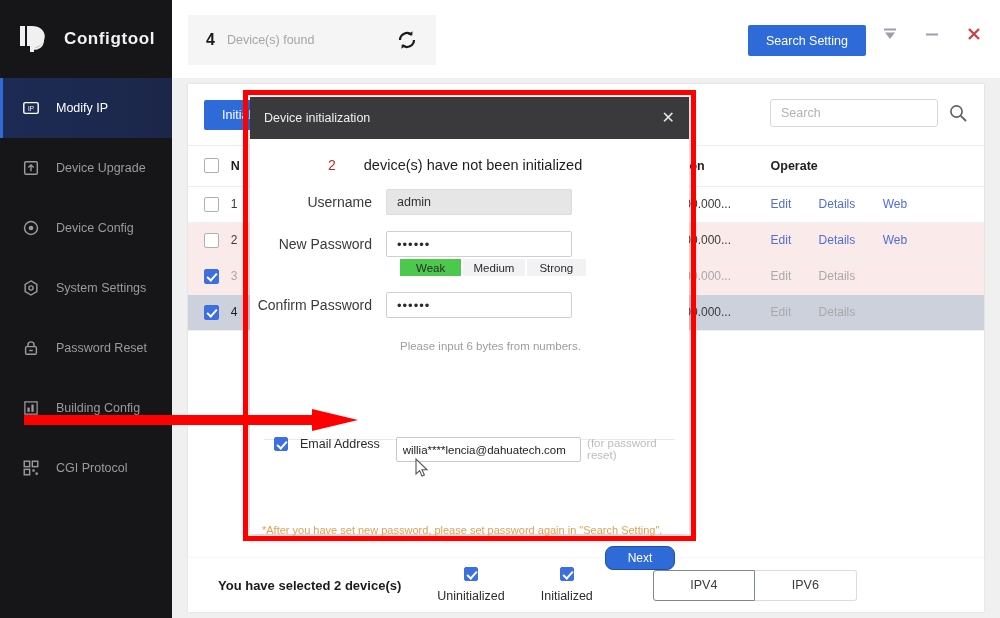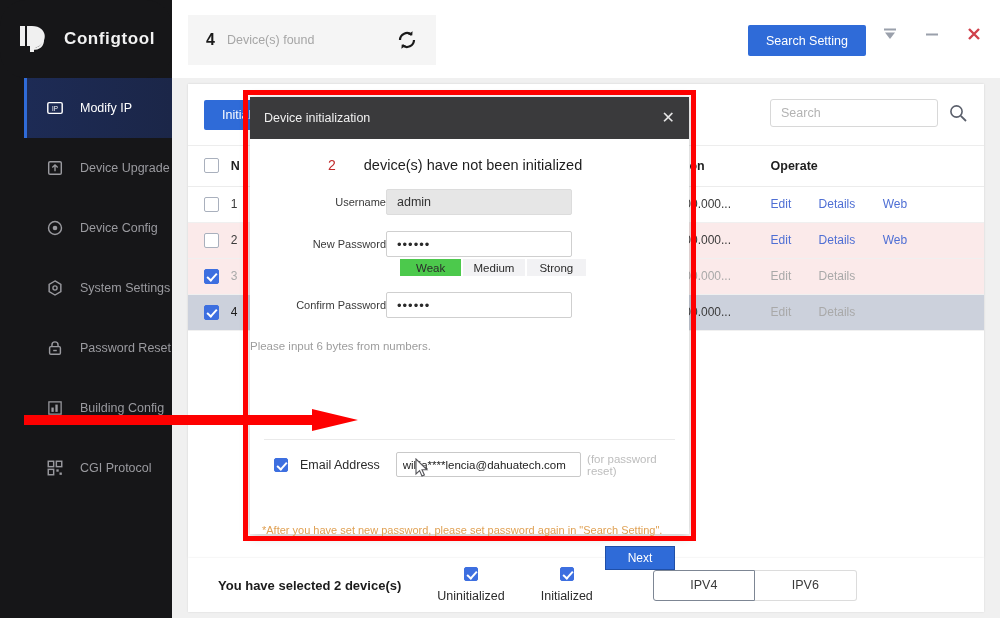--- a/index.html
+++ b/index.html
@@ -18,21 +18,21 @@
   }
   .brand {
     height:78px; display:flex; align-items:center; padding-left:18px; gap:12px;
     background:#161618;
     border-radius:26px;
   }
   .brand-logo { width:34px; height:32px; flex:none; }
   .brand-name {
     color:#f2f2f2; font-size:17px; letter-spacing:.6px; font-weight:600;
   }
-  .nav { padding-top:0;padding-left:24px; }
+  .nav { padding-top:0; }
   .nav-item {
     height:60px; display:flex; align-items:center; gap:16px; padding-left:22px;
     color:#9a9a9f; font-size:12.5px; cursor:pointer; position:relative;
   }
   .nav-item .nav-ico { width:18px; height:18px; flex:none; display:block; }
   .nav-item.active {
     background:linear-gradient(90deg,#1d2b55 0%, #1b2648 100%);
     color:#ffffff;
   }
   .nav-item.active::before {
@@ -146,54 +146,54 @@
   .modal-body { padding:0; position:relative; height:395px; }
   .notinit {
     display:flex; align-items:baseline; gap:28px; padding:18px 0 0 0;
     justify-content:flex-start; margin-left:78px;
   }
   .notinit .n { color:#c02a2a; font-size:14px; }
   .notinit .t { color:#1d1d1d; font-size:14.5px; }
 
   .frow { display:flex; align-items:center; margin-top:16px; }
   .flabel {
-    width:136px; text-align:right; font-size:11px; color:#3a3a3a;
+    width:136px; text-align:right; padding-right:14px; font-size:14px; color:#3a3a3a;
   }
   .finput {
     width:186px; height:26px; border:1px solid #cfcfcf; border-radius:2px;
     padding:12px 10px; font-size:12.5px; color:#2a2a2a; font-family:inherit; outline:none;
     background:#fff;
   }
   .finput.ro { background:#e6e6e6; border-color:#dcdcdc; color:#333; }
   .pwdots { letter-spacing:1px; font-size:13px; }
 
   .strength { display:flex; margin-left:150px; margin-top:2px; width:186px; }
   .seg { height:17px; font-size:11.5px; display:flex; align-items:center; justify-content:center; color:#2b2b2b; }
   .seg.weak   { width:62px; background:#4cc94c; }
   .seg.medium { width:62px; background:#f2f2f4; margin-left:2px; }
   .seg.strong { width:60px; background:#f2f2f4; margin-left:2px; }
 
-  .hint { margin-top:22px; font-size:11.5px; color:#9d9d9d; }
+  .hint { margin-left:150px; margin-top:22px; font-size:11.5px; color:#9d9d9d; }
   .divider { position:absolute; left:14px; right:14px; top:300px; height:1px; background:#eaeaea; }
 
-  .email-row { display:flex; align-items:center; margin-top:0; position:absolute; top:313px; left:0; right:0; }
+  .email-row { display:flex; margin-top:0; position:absolute; top:298px; left:0; right:0; }
   .email-row .cbox { margin-left:24px; }
   .email-lbl { font-size:12.5px; color:#2b2b2b; margin-left:12px; width:96px; }
   .email-input {
     width:186px; height:25px; border:1px solid #c9c9c9; border-radius:2px; padding:0 6px;
     font-size:11.5px; color:#222; font-family:inherit; outline:none;
   }
   .email-note { font-size:11.5px; color:#bdbdbd; margin-left:6px; }
 
   .warn {
     position:absolute; left:12px; top:385px; font-size:11px; color:#e0a154;
   }
   .next-btn {
     position:absolute; right:14px; top:407px; width:70px; height:24px;
-    background:#2f6bd8; color:#fff; border:1px solid #1f4fa8; border-radius:0;
+    background:#2f6bd8; color:#fff; border:1px solid #1f4fa8; border-radius:8px;
     font-size:12px; cursor:pointer; font-family:inherit;
   }
   .arrow { position:absolute; left:24px; top:409px; width:334px; height:22px; z-index:40; }
   .cursor-ico { position:absolute; left:415px; top:458px; width:14px; height:20px; z-index:40; }
 </style>
 </head>
 <body>
 
 <div id="app">
 

